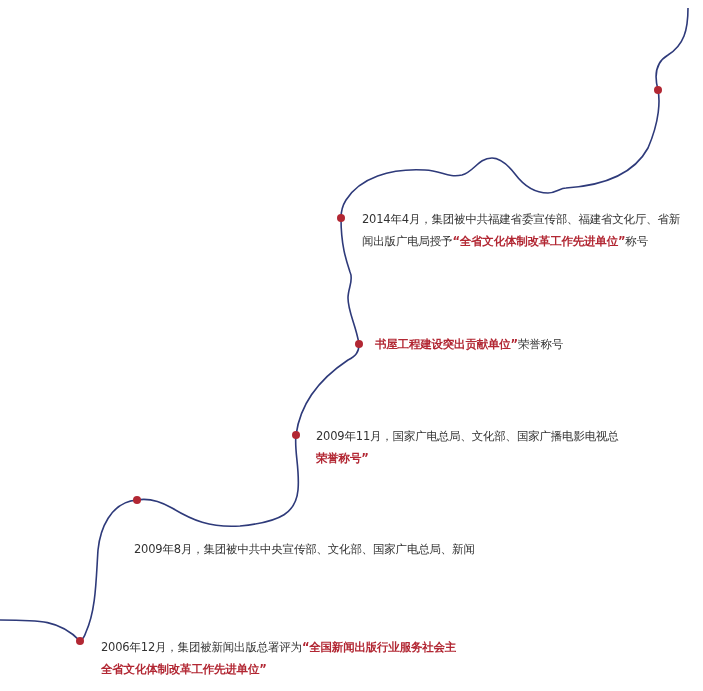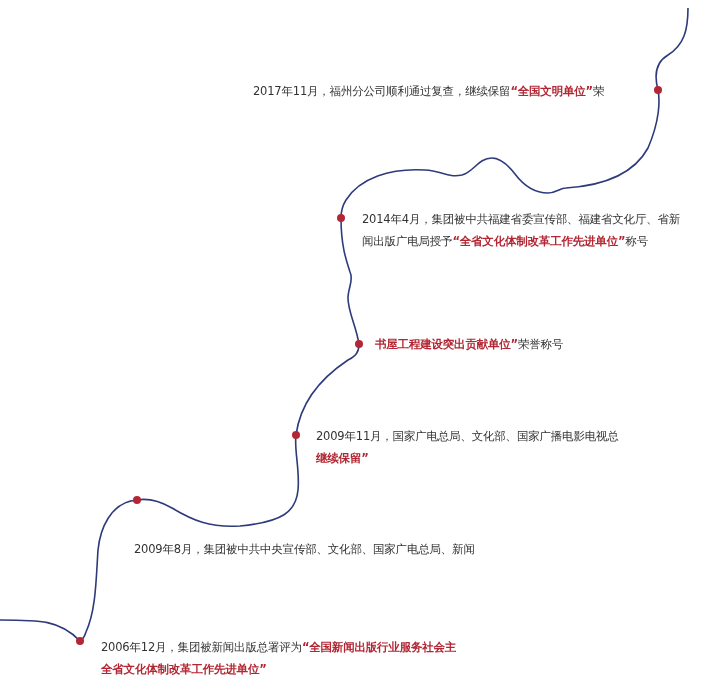--- a/index.html
+++ b/index.html
@@ -40,35 +40,34 @@
        C 60 620, 40 620, 0 620"></path>
   <circle cx="658" cy="90" r="4" fill="#b22733"></circle>
   <circle cx="341" cy="218" r="4" fill="#b22733"></circle>
   <circle cx="359" cy="344" r="4" fill="#b22733"></circle>
   <circle cx="296" cy="435" r="4" fill="#b22733"></circle>
   <circle cx="137" cy="500" r="4" fill="#b22733"></circle>
   <circle cx="80" cy="641" r="4" fill="#b22733"></circle>
 </svg>
 
 <div class="entry" style="left:253px; top:80px; width:400px;">
-  <div><span>2017年11月，福州分公司顺利通过复查，继续保留</span><span class="hl">“全国文明单位”</span><span>荣</span></div>
 </div>
 
 <div class="entry" style="left:362px; top:208px; width:345px;">
   <div><span>2014年4月，集团被中共福建省委宣传部、福建省文化厅、省新</span></div>
   <div><span>闻出版广电局授予</span><span class="hl">“全省文化体制改革工作先进单位”</span><span>称号</span></div>
 </div>
 
 <div class="entry" style="left:375px; top:333px; width:320px;">
   <div><span class="hl">书屋工程建设突出贡献单位”</span><span>荣誉称号</span></div>
 </div>
 
 <div class="entry" style="left:316px; top:425px; width:360px;">
   <div><span>2009年11月，国家广电总局、文化部、国家广播电影电视总</span></div>
-  <div><span class="hl">继续保留”</span></div>
+  <div><span class="hl">荣誉称号”</span></div>
 </div>
 
 <div class="entry" style="left:134px; top:538px; width:380px;">
   <div><span>2009年8月，集团被中共中央宣传部、文化部、国家广电总局、新闻</span></div>
 </div>
 
 <div class="entry" style="left:101px; top:636px; width:400px;">
   <div><span>2006年12月，集团被新闻出版总署评为</span><span class="hl">“全国新闻出版行业服务社会主</span></div>
   <div><span class="hl">全省文化体制改革工作先进单位”</span></div>
 </div>

